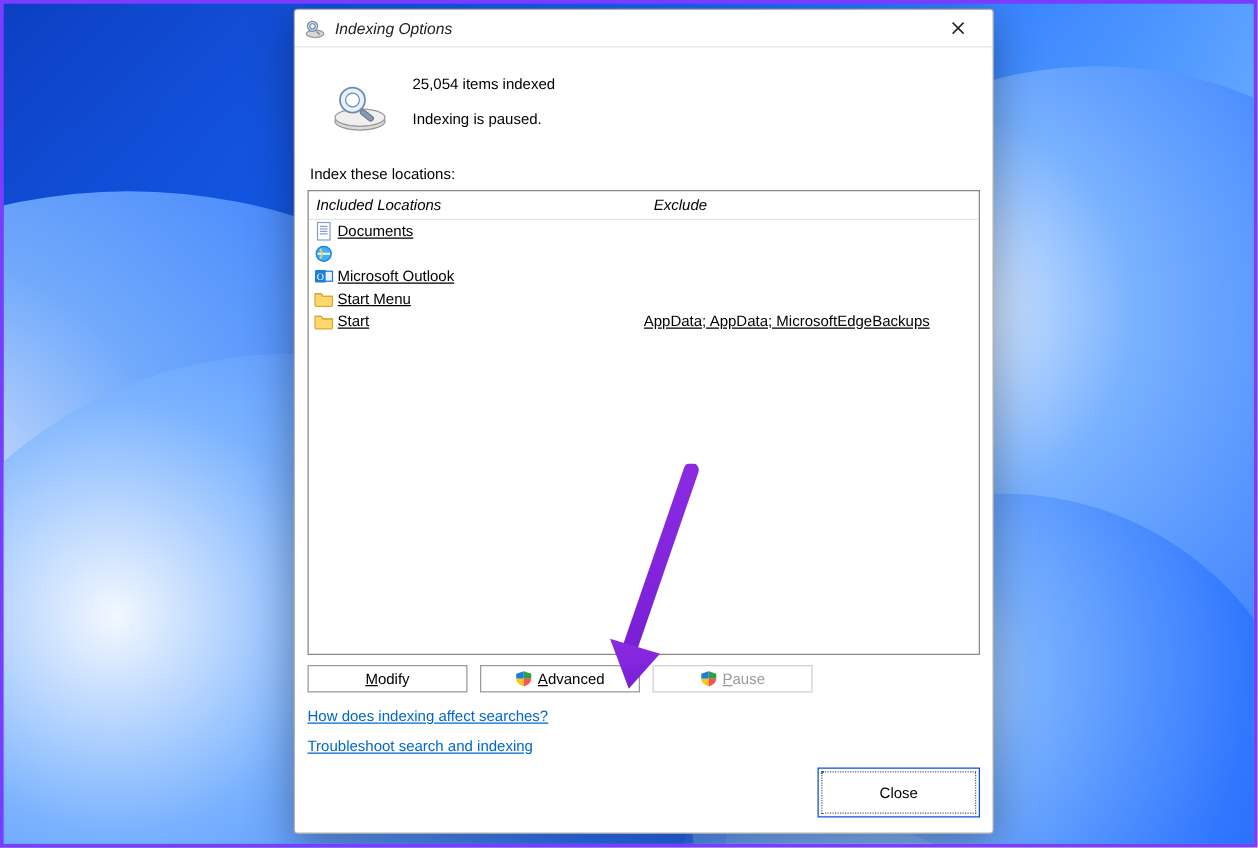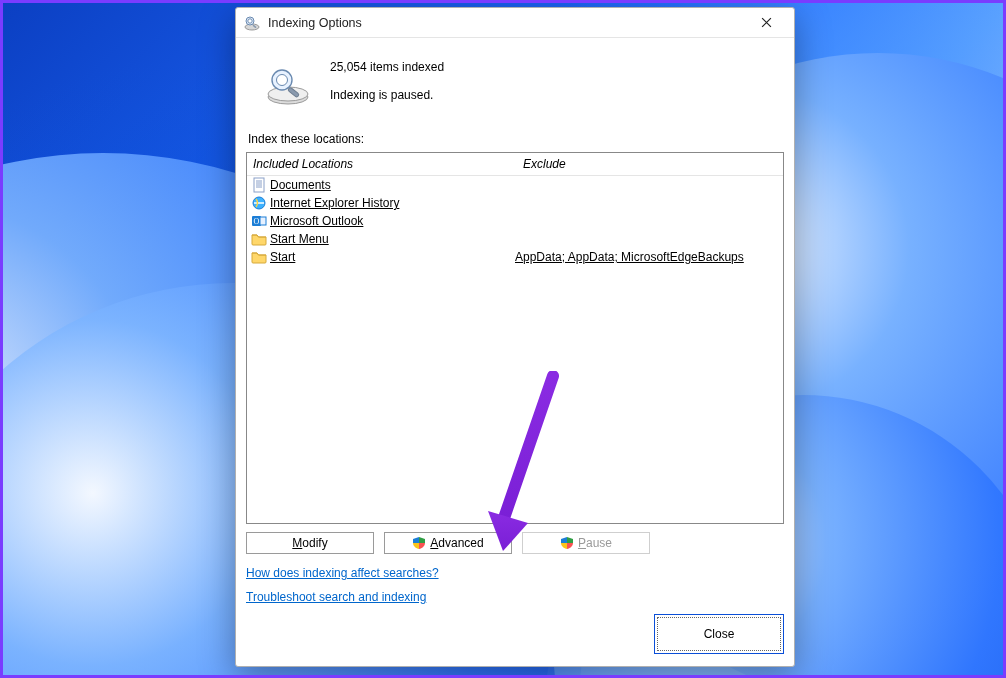--- a/index.html
+++ b/index.html
@@ -35,20 +35,21 @@
     border:1px solid #b0b0b0;
     border-radius:3px;
     box-shadow:0 10px 35px rgba(0,0,0,.35);
     display:flex; flex-direction:column;
   }
   .titlebar {
     height:30px; display:flex; align-items:center;
     padding:0 8px; gap:8px;
     border-bottom:1px solid #e5e5e5;
     font-size:12.5px;
+    font-style:italic;
   }
   .titlebar .ticon{width:16px;height:16px;}
   .titlebar .title{color:#222;}
   .titlebar .spacer{flex:1;}
   .close-btn {
     width:40px;height:26px;display:flex;align-items:center;justify-content:center;
     color:#222;cursor:pointer;border-radius:3px;
   }
 
   .body {
@@ -165,21 +166,20 @@
               </svg></span>
             <span class="nm">Documents</span>
             <span class="ex"></span>
           </div>
           <div class="row">
             <span class="ic"><svg viewBox="0 0 16 16">
                 <circle cx="8" cy="8" r="6" fill="#3db2ff" stroke="#1c7ed6"></circle>
                 <path d="M3 8 h10" stroke="#fff" stroke-width="1.5"></path>
                 <path d="M5 4 q3 4 0 8" fill="none" stroke="#ffd43b" stroke-width="1.3"></path>
               </svg></span>
-            <span class="nm">Internet Explorer History</span>
             <span class="ex"></span>
           </div>
           <div class="row">
             <span class="ic"><svg viewBox="0 0 16 16">
                 <rect x="1" y="3" width="9" height="10" rx="1" fill="#1c7ed6"></rect>
                 <text x="5.3" y="11" text-anchor="middle" font-size="8" fill="#fff" font-family="Segoe UI">O</text>
                 <rect x="9" y="4" width="6" height="8" fill="#e7f1ff" stroke="#1c7ed6"></rect>
               </svg></span>
             <span class="nm">Microsoft Outlook</span>
             <span class="ex"></span>

